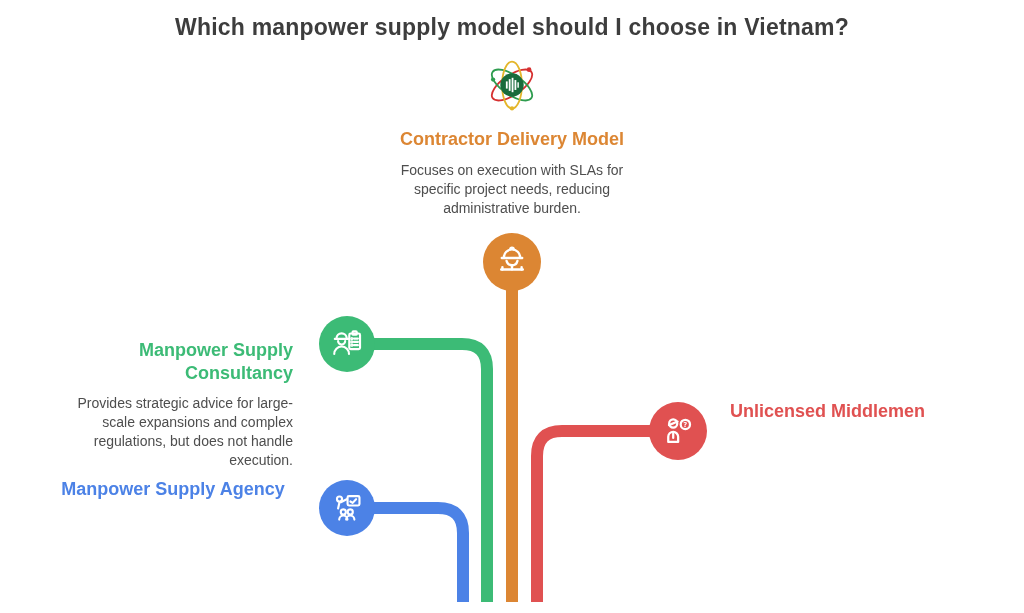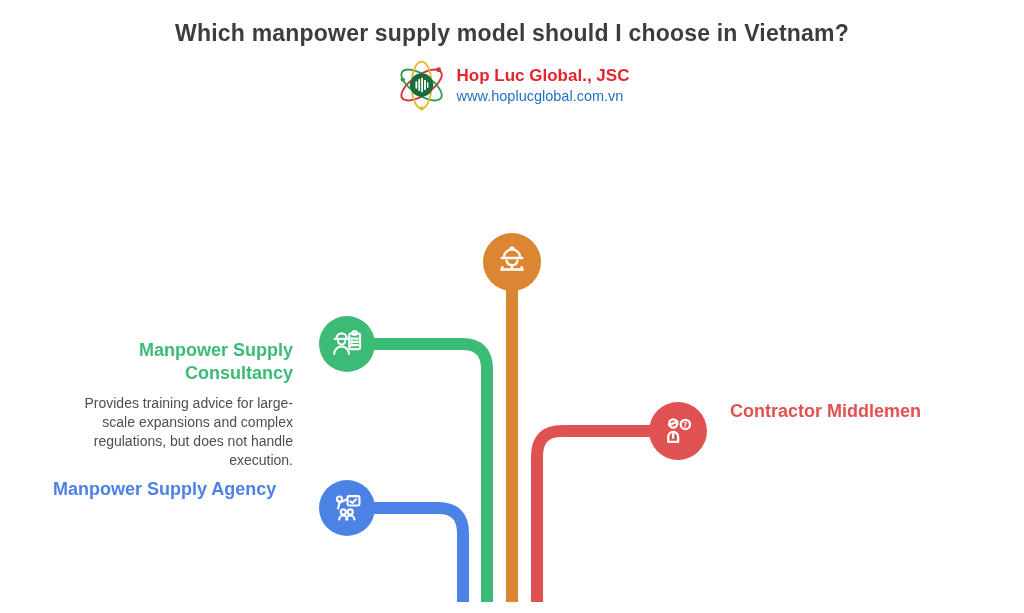--- a/index.html
+++ b/index.html
@@ -11,21 +11,21 @@
   .canvas {
     position: relative;
     width: 1024px;
     height: 613px;
     background: #ffffff;
     overflow: hidden;
     margin: 0 auto;
   }
   .main-title {
     position: absolute;
-    top: 20px;
+    top: 14px;
     left: 0;
     width: 100%;
     text-align: center;
     font-size: 23px;
     font-weight: bold;
     color: #3d3d3d;
     margin: 0;
     letter-spacing: 0.2px;
   }
   .logo {
@@ -82,21 +82,21 @@
     text-align: center;
   }
   .block-contractor .block-title { color: #dc8633; }
   .block-consultancy {
     left: 53px; top: 312px; width: 240px;
     text-align: right;
   }
   .block-consultancy .block-title { color: #3cbb76; margin-top: 27px; }
   .block-agency {
     left: 53px; top: 478px; width: 240px;
-    text-align: left;
+    text-align: center;
   }
   .block-agency .block-title { color: #4c82e6; }
   .block-middlemen {
     left: 730px; top: 400px; width: 245px;
     text-align: left;
   }
   .block-middlemen .block-title { color: #e05151; }
 </style>
 </head>
 <body>
@@ -113,79 +113,79 @@
       <circle cx="30" cy="30" r="13" fill="#1a6b3c"></circle>
       <rect x="23.2" y="26" width="2" height="8" fill="#ffffff"></rect>
       <rect x="26.4" y="23.5" width="2" height="13" fill="#ffffff"></rect>
       <rect x="29.6" y="22" width="2" height="16" fill="#ffffff"></rect>
       <rect x="32.8" y="24.5" width="2" height="11" fill="#ffffff"></rect>
       <rect x="36" y="27" width="1.6" height="6" fill="#ffffff"></rect>
       <circle cx="49" cy="13" r="2.6" fill="#d63030"></circle>
       <circle cx="9" cy="24" r="2.4" fill="#2e9c4f"></circle>
       <circle cx="30" cy="56" r="2.4" fill="#e4b62a"></circle>
     </svg>
-    <div class="logo-text">
-      <span class="logo-company">Hop Luc Global., JSC</span>
-      <span class="logo-website">www.hoplucglobal.com.vn</span>
-    </div>
   </div>
 
   <svg class="connectors" width="1024" height="613" viewBox="0 0 1024 613">
     <path d="M512 262 V602" fill="none" stroke="#dc8633" stroke-width="12"></path>
     <path d="M350 344 H462 Q487 344 487 369 V602" fill="none" stroke="#3cbb76" stroke-width="12"></path>
     <path d="M350 508 H438 Q463 508 463 533 V602" fill="none" stroke="#4c82e6" stroke-width="12"></path>
     <path d="M675 431 H562 Q537 431 537 456 V602" fill="none" stroke="#e05151" stroke-width="12"></path>
   </svg>
 
   <div class="node-circle orange">
     <svg width="36" height="36" viewBox="0 0 24 24" fill="none" stroke="#ffffff" stroke-width="1.6" stroke-linecap="round" stroke-linejoin="round">
       <path d="M10.9 3.6 a1.1 1.1 0 0 1 2.2 0"></path>
       <path d="M6.6 9 a5.4 5.4 0 0 1 10.8 0"></path>
       <path d="M5.2 9.3 h13.6"></path>
       <path d="M8.4 11.3 a3.7 3.7 0 0 0 7.2 0"></path>
       <path d="M12 14.8 v2.1"></path>
       <path d="M4.8 17 h14.4"></path>
       <path d="M5.6 17 v-1.6"></path>
       <path d="M18.4 17 v-1.6"></path>
     </svg>
+  </div>
+  <div class="block block-contractor">
+    <h2 class="block-title">Contractor Delivery Model</h2>
+    <p class="block-desc">Focuses on execution with SLAs for specific project needs, reducing administrative burden.</p>
   </div>
 
   <div class="node-circle green">
     <svg width="34" height="34" viewBox="0 0 24 24" fill="none" stroke="#ffffff" stroke-width="1.5" stroke-linecap="round" stroke-linejoin="round">
       <path d="M4.6 8.1 a3.6 3.6 0 0 1 7.2 0"></path>
       <path d="M3.4 8.4 h9.4"></path>
       <path d="M5.7 9.9 a2.5 2.5 0 0 0 5 0"></path>
       <path d="M3 19 a5.2 5.2 0 0 1 10.4 0"></path>
       <rect x="13.6" y="4.6" width="7.6" height="11" rx="1"></rect>
       <rect x="15.9" y="3.1" width="3" height="2.4" rx="0.6"></rect>
       <circle cx="15.4" cy="8.2" r="0.45" fill="#ffffff"></circle>
       <path d="M16.9 8.2 h2.8"></path>
       <circle cx="15.4" cy="10.5" r="0.45" fill="#ffffff"></circle>
       <path d="M16.9 10.5 h2.8"></path>
       <circle cx="15.4" cy="12.8" r="0.45" fill="#ffffff"></circle>
       <path d="M16.9 12.8 h2.8"></path>
     </svg>
   </div>
   <div class="block block-consultancy">
     <h2 class="block-title">Manpower Supply Consultancy</h2>
-    <p class="block-desc">Provides training advice for large-scale expansions and complex regulations, but does not handle execution.</p>
+    <p class="block-desc">Provides strategic advice for large-scale expansions and complex regulations, but does not handle execution.</p>
   </div>
 
   <div class="node-circle red">
     <svg width="36" height="36" viewBox="0 0 24 24" fill="none" stroke="#ffffff" stroke-width="1.5" stroke-linecap="round" stroke-linejoin="round">
       <circle cx="8.8" cy="7" r="2.7"></circle>
       <path d="M6 8.1 l5.7 -2.4"></path>
       <path d="M5.5 19.3 v-3.4 a3.3 3.3 0 0 1 6.6 0 v3.4 z"></path>
       <path d="M8.8 13.8 v2.8"></path>
       <circle cx="16.9" cy="7.6" r="3.1"></circle>
       <text x="16.9" y="9.2" text-anchor="middle" font-size="4.6" font-weight="bold" fill="#ffffff" stroke="none" font-family="'DejaVu Sans', sans-serif">?</text>
     </svg>
   </div>
   <div class="block block-middlemen">
-    <h2 class="block-title">Contractor Middlemen</h2>
+    <h2 class="block-title">Unlicensed Middlemen</h2>
   </div>
 
   <div class="node-circle blue">
     <svg width="34" height="34" viewBox="0 0 24 24" fill="none" stroke="#ffffff" stroke-width="1.5" stroke-linecap="round" stroke-linejoin="round">
       <rect x="12.4" y="3.6" width="8.4" height="6.6" rx="1"></rect>
       <path d="M14.4 7.4 l1.6 1 2.4 -2.6"></path>
       <circle cx="6.7" cy="5.7" r="1.8"></circle>
       <path d="M7.6 7.9 l4.2 -2.1"></path>
       <path d="M6.7 7.9 l-1 4.4"></path>
       <circle cx="9.4" cy="14.8" r="1.8"></circle>

